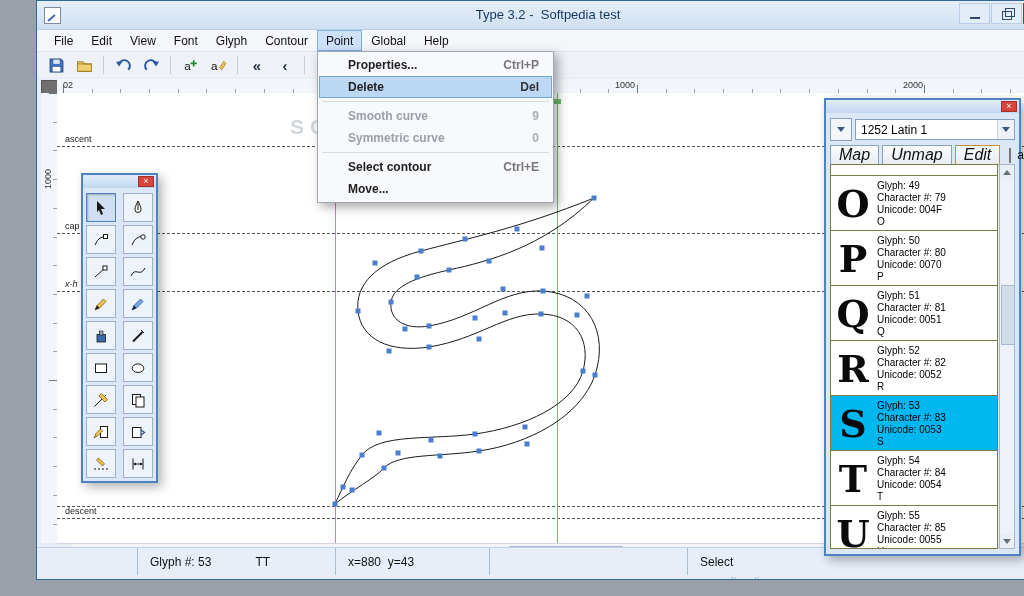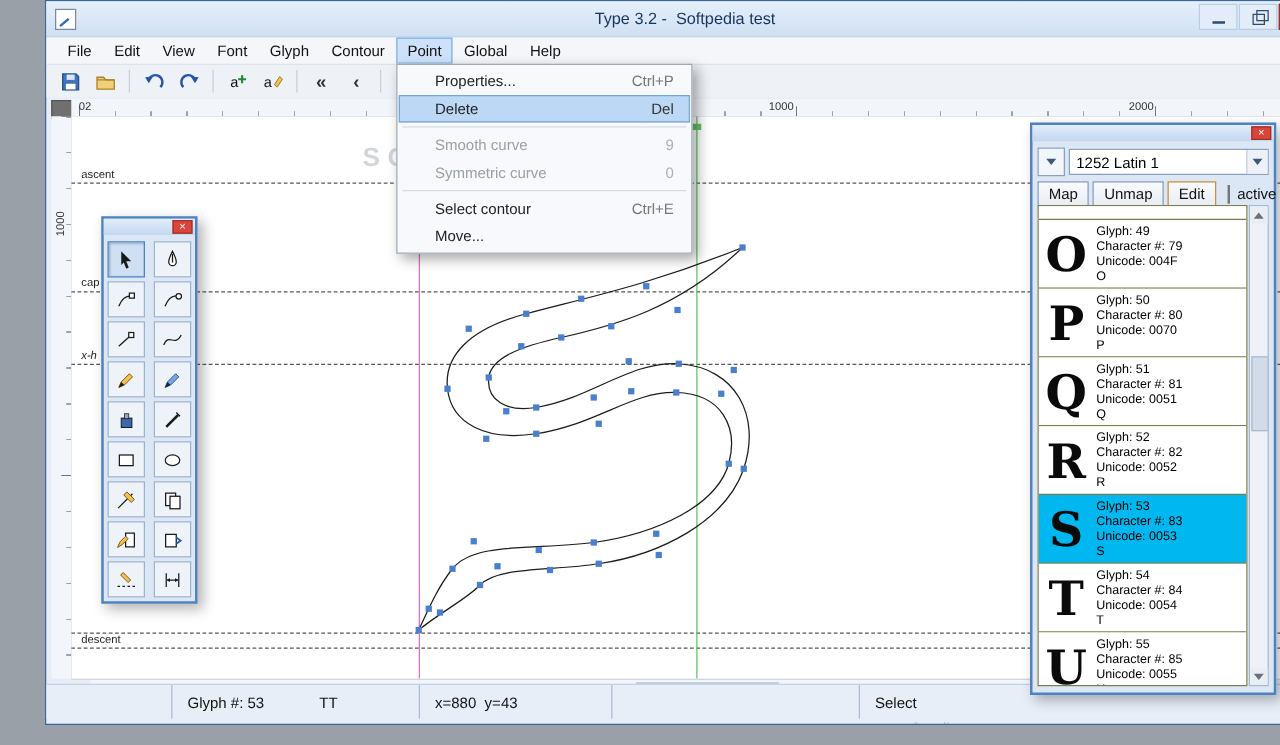--- a/index.html
+++ b/index.html
@@ -77,40 +77,40 @@
   .toolgrid{display:grid;grid-template-columns:repeat(2,30px);gap:3px 7px;justify-content:center;padding:5px 0;}
   .toolbtn{width:30px;height:29px;background:#eef3fa;border:1px solid #9fb2cb;display:flex;align-items:center;justify-content:center;padding:0;}
   .toolbtn.active{background:#cfe0f4;border:1px solid #4f82c2;box-shadow:inset 1px 1px 2px rgba(0,0,0,.25);}
   #glyphPal{left:787px;top:97px;width:197px;height:458px;}
   .gprow1{display:flex;align-items:center;padding:5px 4px 2px;gap:3px;}
   .minicombo{width:20px;height:21px;background:#f2f5fa;border:1px solid #8aa0bf;display:flex;align-items:center;justify-content:center;}
   .combo{flex:1;height:21px;background:#fff;border:1px solid #8aa0bf;display:flex;align-items:center;font-size:12px;padding-left:5px;box-sizing:border-box;}
   .comboarr{margin-left:auto;width:16px;height:100%;border-left:1px solid #c4d0e0;display:flex;align-items:center;justify-content:center;background:#eef2f8;}
   .ctri{width:0;height:0;border-left:4px solid transparent;border-right:4px solid transparent;border-top:5px solid #3a5a80;}
   .gprow2{display:flex;gap:3px;padding:2px 4px 4px;align-items:center;}
-  .btn{height:20px;background:linear-gradient(#fafbfd,#e8edf4);border:1px solid #8aa0bf;font-size:12px;padding:0 8px;
-       display:flex;align-items:center;color:#111;}
+  .btn{height:20px;background:linear-gradient(#fafbfd,#e8edf4);border:1px solid #8aa0bf;font-size:16px;padding:0 8px;
+       display:flex;align-items:center;color:#111;font-style:italic;}
   .btn.edit{border-color:#c89040;}
   .chk{width:13px;height:13px;background:#fff;border:1px solid #777;margin-left:6px;}
   .chklab{font-size:12px;margin-left:3px;color:#111;}
   .glist{position:absolute;left:4px;right:21px;top:64px;bottom:5px;background:#fff;border:1px solid #7c7c46;overflow:hidden;}
   .grow{position:relative;height:55px;border-bottom:1px solid #7c7c46;display:flex;background:#fff;box-sizing:border-box;}
   .grow:first-child{margin-top:-44px;}
   .grow.sel{background:#00b7ef;}
   .gletter{width:44px;display:flex;align-items:center;justify-content:center;
            font-family:"DejaVu Serif",serif;font-weight:bold;font-size:38px;color:#0a0a0a;}
   .ginfo{flex:1;padding:4px 2px 0 2px;font-size:10px;line-height:12px;color:#000;}
   .gpsb{position:absolute;right:4px;top:64px;bottom:5px;width:16px;background:#eef2f8;border:1px solid #aab8cc;box-sizing:border-box;}
   .gpsb .sbbtn{width:14px;height:14px;}
   .gpthumb{position:absolute;left:1px;top:120px;width:12px;height:58px;background:#d2dbe8;border:1px solid #a9b9cf;}
   
   .menupop{position:absolute;left:280px;top:50px;width:233px;background:#f7f9fc;border:1px solid #a0a8b8;
            box-shadow:4px 4px 10px rgba(0,0,0,.35);z-index:20;padding:2px 1px;}
   .mi{height:22px;display:flex;align-items:center;justify-content:space-between;
-      padding:0 12px 0 28px;font-size:12px;color:#222;border:1px solid transparent;box-sizing:border-box;}
+      padding:0 12px 0 28px;font-size:12px;color:#222;border:1px solid transparent;box-sizing:border-box;font-weight:bold;}
   .mi .sc{color:#777;}
   .mi.hl{background:#bcd8f4;border:1px solid #74a6d8;}
   .mi.hl .sc{color:#333;}
   .mi.dis{color:#9aa0a8;}
   .mi.dis .sc{color:#aab0b8;}
   .msep{height:1px;background:#d6dae2;margin:3px 3px;}
 </style>
 </head>
 <body>
 

